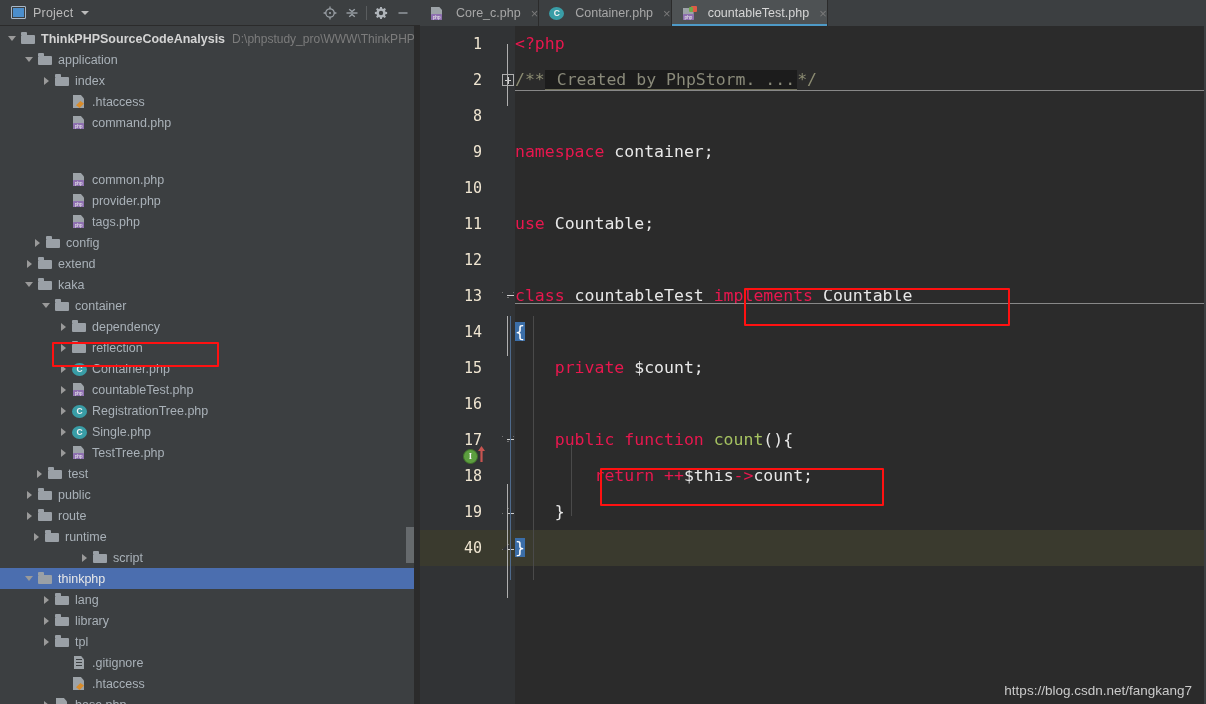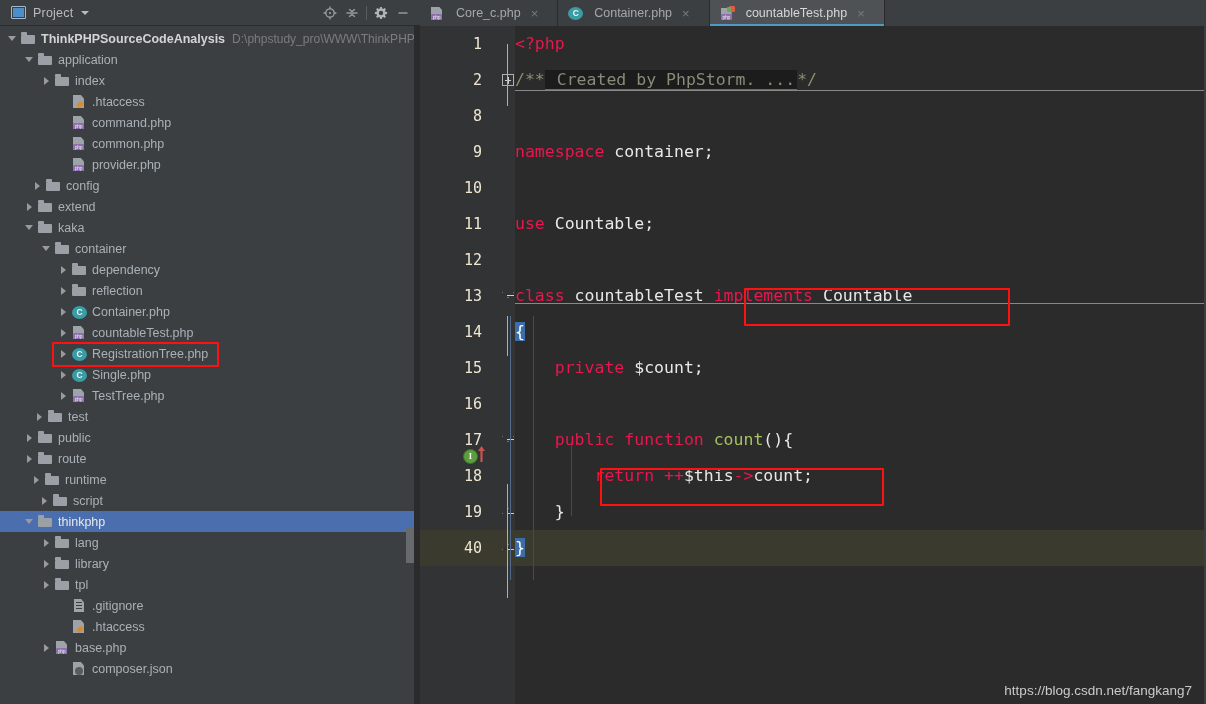--- a/index.html
+++ b/index.html
@@ -32,21 +32,21 @@
   .tb-spacer{flex:1;}
   .tb-btn{width:22px;height:22px;display:flex;align-items:center;justify-content:center;}
   .tb-sep{width:1px;height:14px;background:#5A5D5F;margin:0 3px;}
 
   
   .tabstrip{
     flex:1;height:26px;background:#3C3F41;display:flex;align-items:stretch;
     border-bottom:1px solid #2B2B2B;
   }
   .tab{
-    display:flex;align-items:center;gap:6px;padding:0 19px 0 10px;
+    display:flex;align-items:center;gap:6px;padding:0 0 0 10px;
     font-size:12.5px;color:#A7A7A7;position:relative;
     border-right:1px solid #2B2B2B;box-sizing:border-box;
   }
   .tab.active{background:#4E5254;color:#D6D6D6;}
   .tab.active:after{
     content:"";position:absolute;left:0;right:0;bottom:0;height:2px;background:#4E9AC7;
   }
   .tab .tclose{color:#7A7A7A;font-size:13px;margin-left:4px;line-height:1;}
 
   
@@ -340,33 +340,40 @@
             <span class="ic ic-ht"></span>
             <span class="lbl">.htaccess</span>
           </div>
           <div class="row" style="padding-left: 59px;">
             <span class="arrow "></span>
             <span class="ic ic-php">
               <span class="pp">php</span>
             </span>
             <span class="lbl">command.php</span>
           </div>
-          <div class="row" style="padding-left: 59px;">
+          <div class="row" style="padding-left: 59px; margin-top: 36px;">
             <span class="arrow "></span>
             <span class="ic ic-php">
               <span class="pp">php</span>
             </span>
             <span class="lbl">common.php</span>
           </div>
           <div class="row" style="padding-left: 59px;">
             <span class="arrow "></span>
             <span class="ic ic-php">
               <span class="pp">php</span>
             </span>
             <span class="lbl">provider.php</span>
+          </div>
+          <div class="row" style="padding-left: 59px;">
+            <span class="arrow "></span>
+            <span class="ic ic-php">
+              <span class="pp">php</span>
+            </span>
+            <span class="lbl">tags.php</span>
           </div>
           <div class="row" style="padding-left: 33px;">
             <span class="arrow r"></span>
             <span class="ic ic-folder"></span>
             <span class="lbl">config</span>
           </div>
           <div class="row" style="padding-left: 25px;">
             <span class="arrow r"></span>
             <span class="ic ic-folder"></span>
             <span class="lbl">extend</span>
@@ -433,21 +440,21 @@
           <div class="row" style="padding-left: 25px;">
             <span class="arrow r"></span>
             <span class="ic ic-folder"></span>
             <span class="lbl">route</span>
           </div>
           <div class="row" style="padding-left: 32px;">
             <span class="arrow r"></span>
             <span class="ic ic-folder"></span>
             <span class="lbl">runtime</span>
           </div>
-          <div class="row" style="padding-left: 40px;">
+          <div class="row" style="padding-left: 40px; margin-left: 40px;">
             <span class="arrow r"></span>
             <span class="ic ic-folder"></span>
             <span class="lbl">script</span>
           </div>
           <div class="row selected" style="padding-left: 25px;">
             <span class="arrow d"></span>
             <span class="ic ic-folder"></span>
             <span class="lbl">thinkphp</span>
           </div>
           <div class="row" style="padding-left: 42px;">

